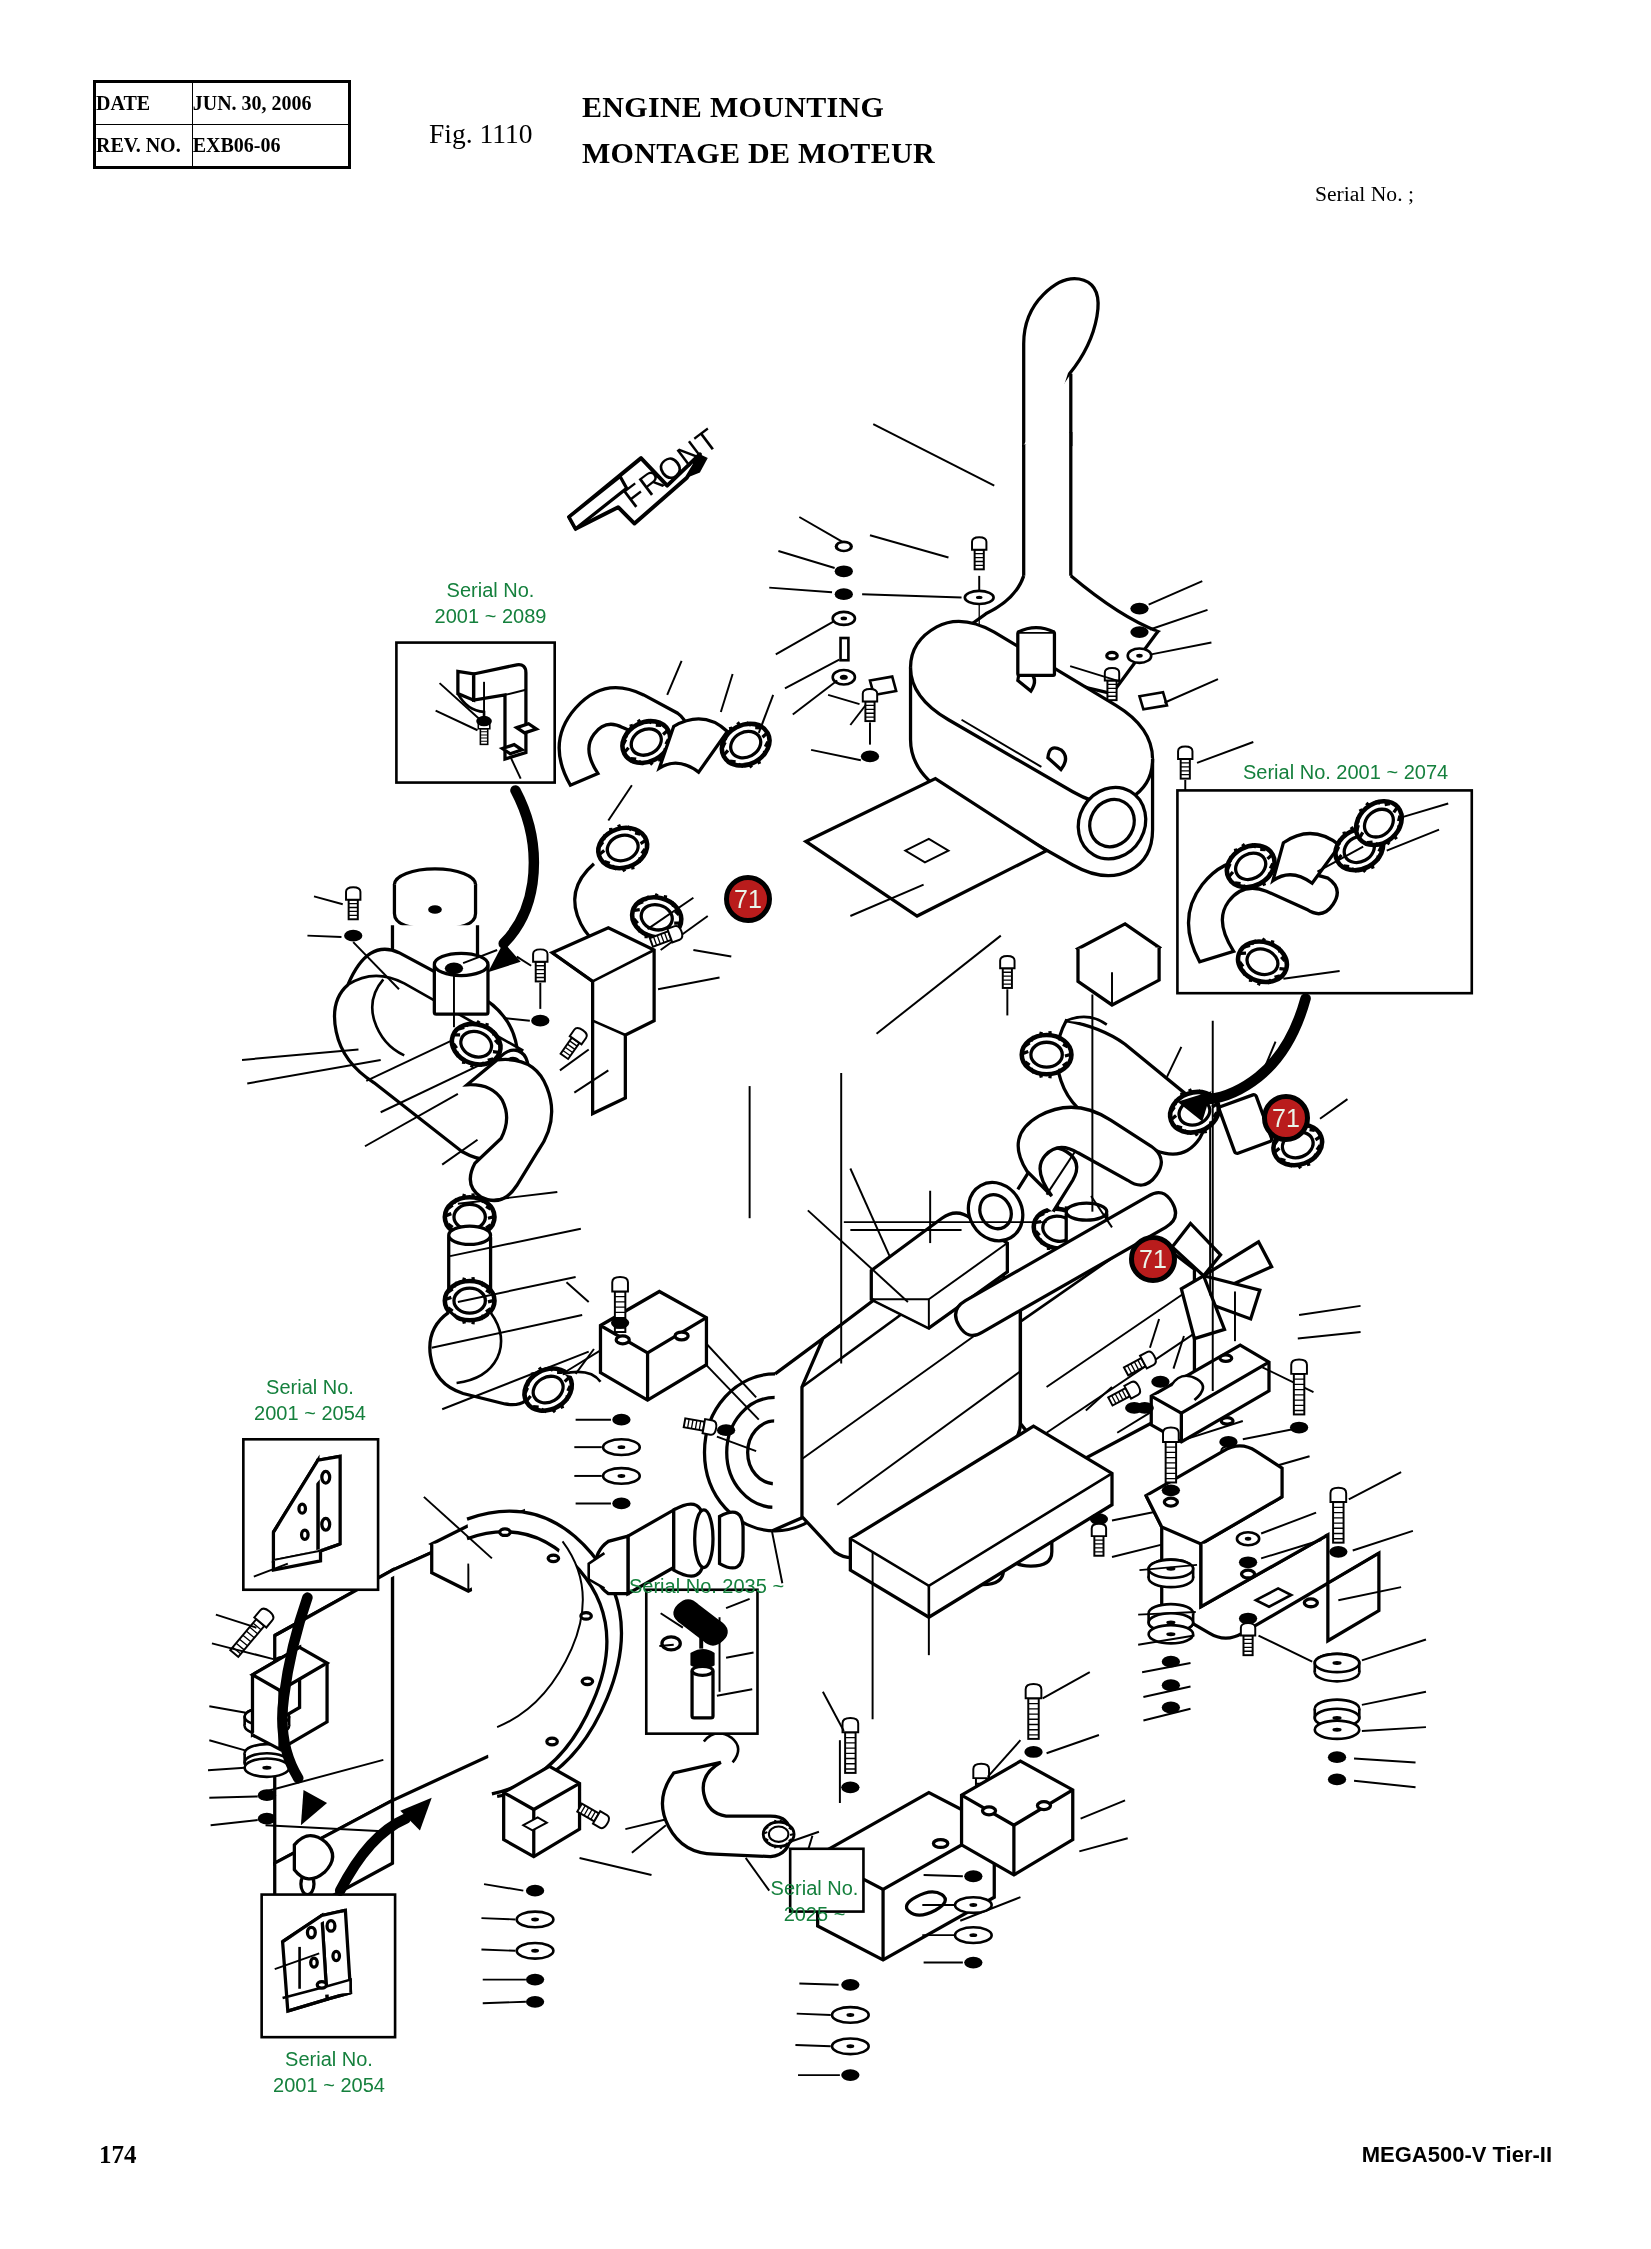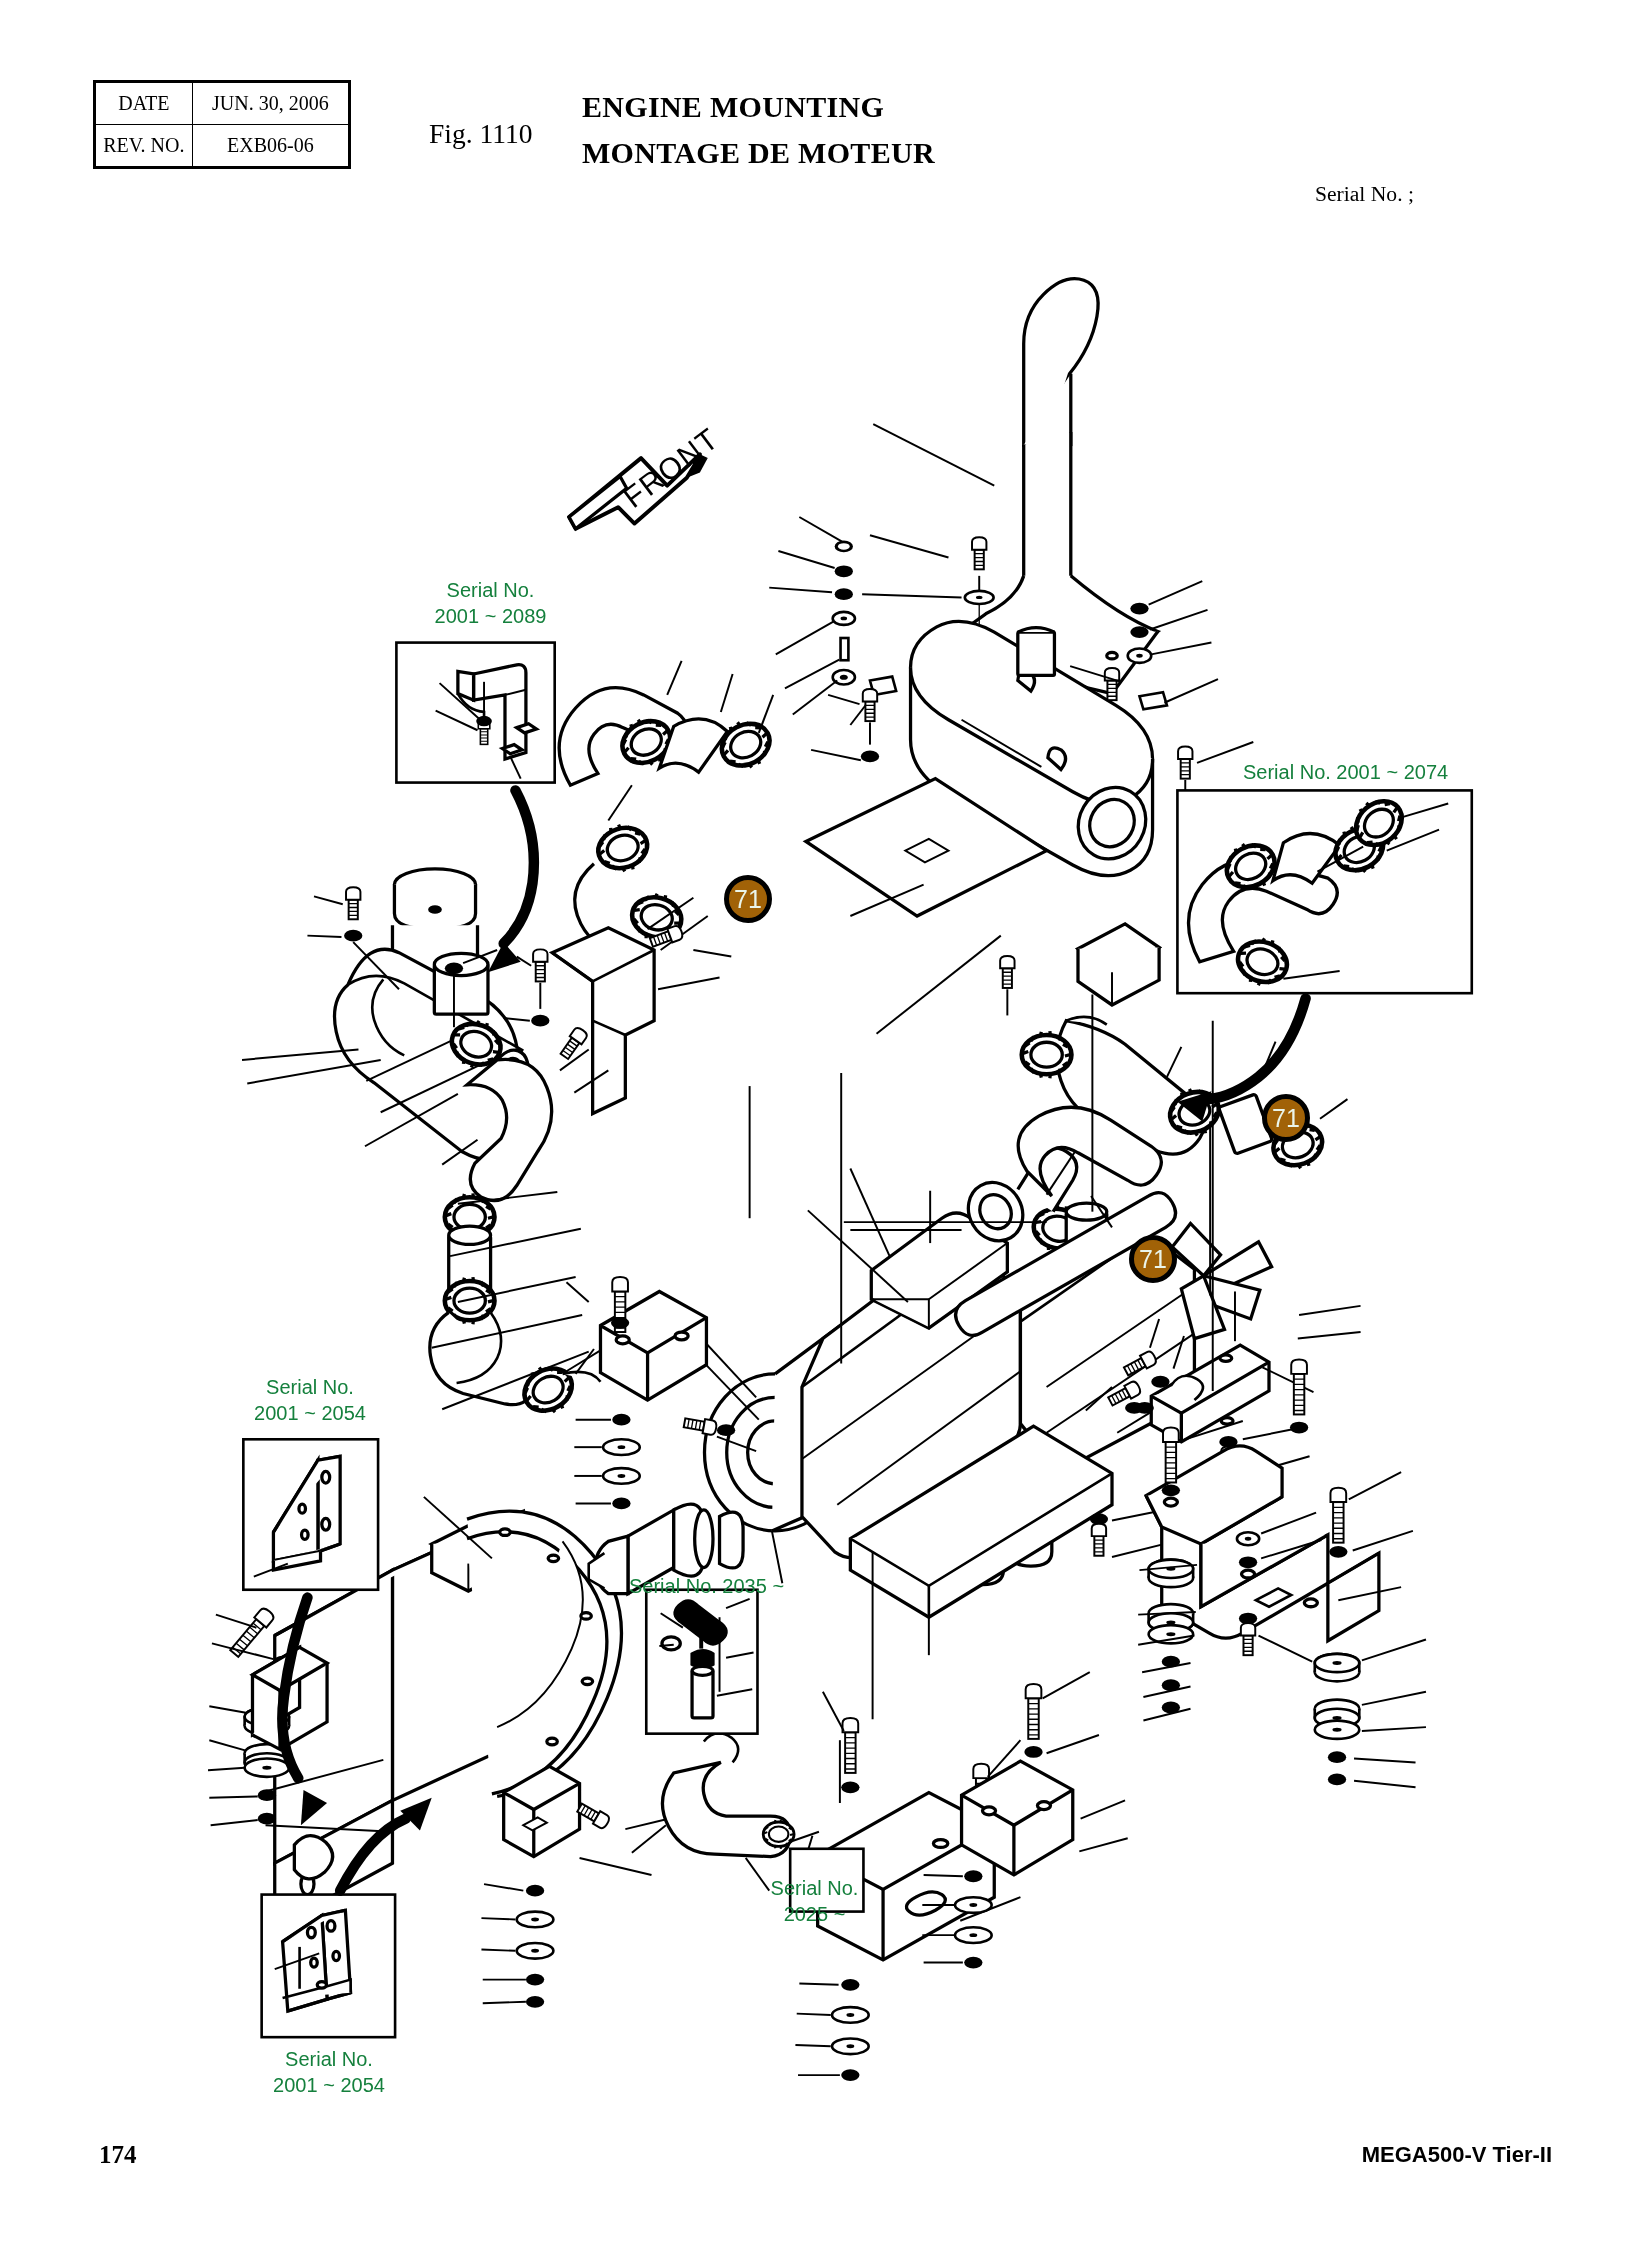--- a/index.html
+++ b/index.html
@@ -2,22 +2,22 @@
 <html style="font-size:10.5px"><head>
 <meta charset="utf-8">
 <style>
   html,body{margin:0;padding:0;background:#fff;}
   body{width:1651px;height:2250px;position:relative;
        font-family:"Liberation Sans", sans-serif;color:#000;overflow:hidden;}
 
   
   #header-table{position:absolute;left:93px;top:80px;width:258px;height:84px;
       border:3.3px solid #000;border-collapse:collapse;}
-  #header-table td{border:1.3px solid #000;text-align:center;vertical-align:middle;
-      font-family:"Liberation Serif",serif;font-weight:normal;font-size:20px;
+  #header-table td{border:1.3px solid #000;vertical-align:middle;
+      font-family:"Liberation Serif",serif;font-weight:bold;font-size:20px;
       padding:0;height:41px;}
   #header-table td.k{width:98px;}
   #header-table td.v{width:160px;}
 
   #fig-no{position:absolute;left:429px;top:118px;
       font-family:"Liberation Serif",serif;font-weight:normal;font-size:27.5px;}
   #title-en{position:absolute;left:582px;top:90px;
       font-family:"Liberation Serif",serif;font-weight:bold;font-size:30px;letter-spacing:0.3px;}
   #title-fr{position:absolute;left:582px;top:136px;
       font-family:"Liberation Serif",serif;font-weight:bold;font-size:30px;letter-spacing:0.3px;}
@@ -33,21 +33,21 @@
   
   #canvas{position:absolute;left:0;top:0;width:1651px;height:2250px;}
 
   
   .note{position:absolute;font-family:"Liberation Sans",sans-serif;
         font-size:20px;line-height:26px;white-space:pre;color:#15803d;}
   .note.ctr{text-align:center;}
 
   
   .callout{position:absolute;width:48px;height:48px;border-radius:50%;
-      background:#a16207;border:5.2px solid #000;box-sizing:border-box;
+      background:#b91c1c;border:5.2px solid #000;box-sizing:border-box;
       color:#eaf5ea;font-family:"Liberation Sans",sans-serif;font-size:25px;
       display:flex;align-items:center;justify-content:center;line-height:1;}
 </style>
 </head>
 <body>
 
 <table id="header-table">
   <tbody>
       <tr>
     <td class="k">DATE</td>

